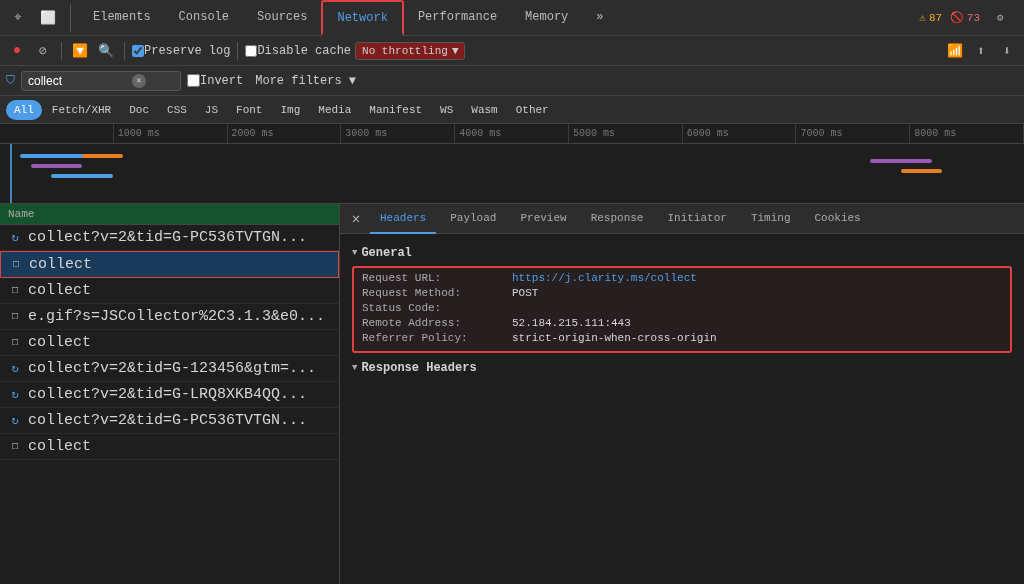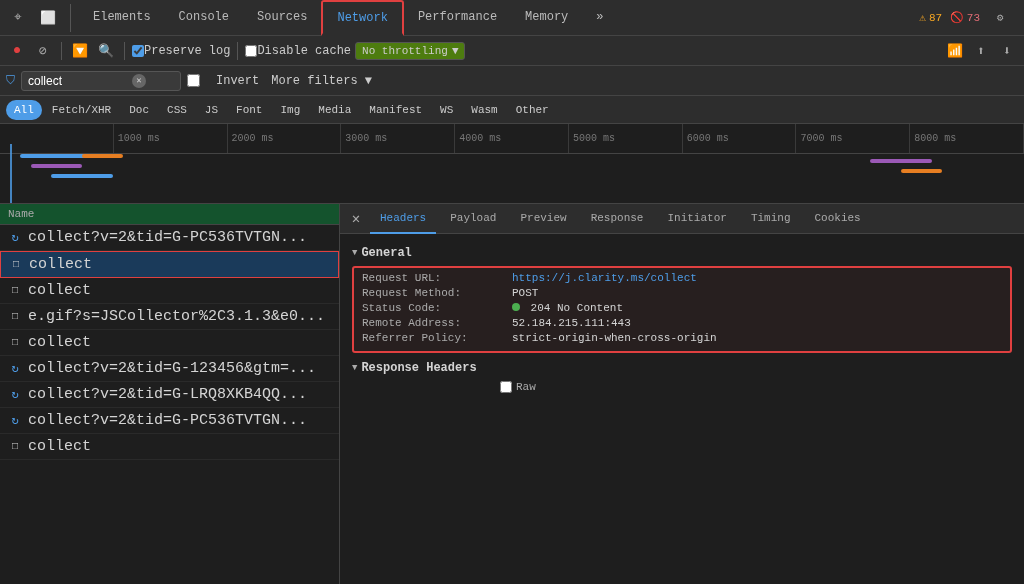--- a/index.html
+++ b/index.html
@@ -135,21 +135,21 @@
       color: #ccc;
       white-space: nowrap;
     }
     .checkbox-label input[type="checkbox"] {
       width: 12px;
       height: 12px;
       cursor: pointer;
       accent-color: #4e9de8;
     }
     .throttle-select {
-      background: #4d7c0f;
+      background: #7f1d1d;
       border: 1px solid #555;
       color: #ccc;
       padding: 2px 6px;
       border-radius: 3px;
       font-size: 11px;
       cursor: pointer;
       display: flex;
       align-items: center;
       gap: 4px;
     }
@@ -195,21 +195,21 @@
       display: flex;
       align-items: center;
       justify-content: center;
       cursor: pointer;
       font-size: 9px;
       color: #ccc;
     }
     .filter-option {
       display: flex;
       align-items: center;
-      gap: 16px;
+      gap: 0;
       color: #ccc;
       cursor: pointer;
     }
     .filter-option input[type="checkbox"] {
       accent-color: #4e9de8;
     }
     .more-filters-btn {
       display: flex;
       align-items: center;
       gap: 3px;
@@ -251,21 +251,21 @@
       height: 80px;
       position: relative;
       overflow: hidden;
     }
     .timeline-ruler {
       display: flex;
       position: absolute;
       top: 0;
       left: 0;
       right: 0;
-      height: 30px;
+      height: 20px;
       border-bottom: 1px solid #444;
     }
     .timeline-tick {
       flex: 1;
       border-right: 1px solid #3a3a3a;
       display: flex;
       align-items: center;
       padding-left: 4px;
       color: #777;
       font-size: 10px;
@@ -709,40 +709,32 @@
         <div class="detail-row">
           <span class="detail-key">Request URL:</span>
           <span class="detail-value url">https://j.clarity.ms/collect</span>
         </div>
         <div class="detail-row">
           <span class="detail-key">Request Method:</span>
           <span class="detail-value">POST</span>
         </div>
         <div class="detail-row">
           <span class="detail-key">Status Code:</span>
-          <span class="detail-value">
-            <span class="status-dot"></span>
-            <span>204 No Content</span>
-          </span>
         </div>
         <div class="detail-row">
           <span class="detail-key">Remote Address:</span>
           <span class="detail-value">52.184.215.111:443</span>
         </div>
         <div class="detail-row">
           <span class="detail-key">Referrer Policy:</span>
           <span class="detail-value">strict-origin-when-cross-origin</span>
         </div>
       </div>
 
       <div class="response-headers-section">
         <div class="section-header">
           <span class="chevron">▼</span>
           <span>Response Headers</span>
         </div>
-        <div class="raw-btn">
-          <input type="checkbox" class="raw-checkbox" style="">
-          <span>Raw</span>
-        </div>
       </div>
     </div>
   </div>
 </div>
 
 </body></html>

